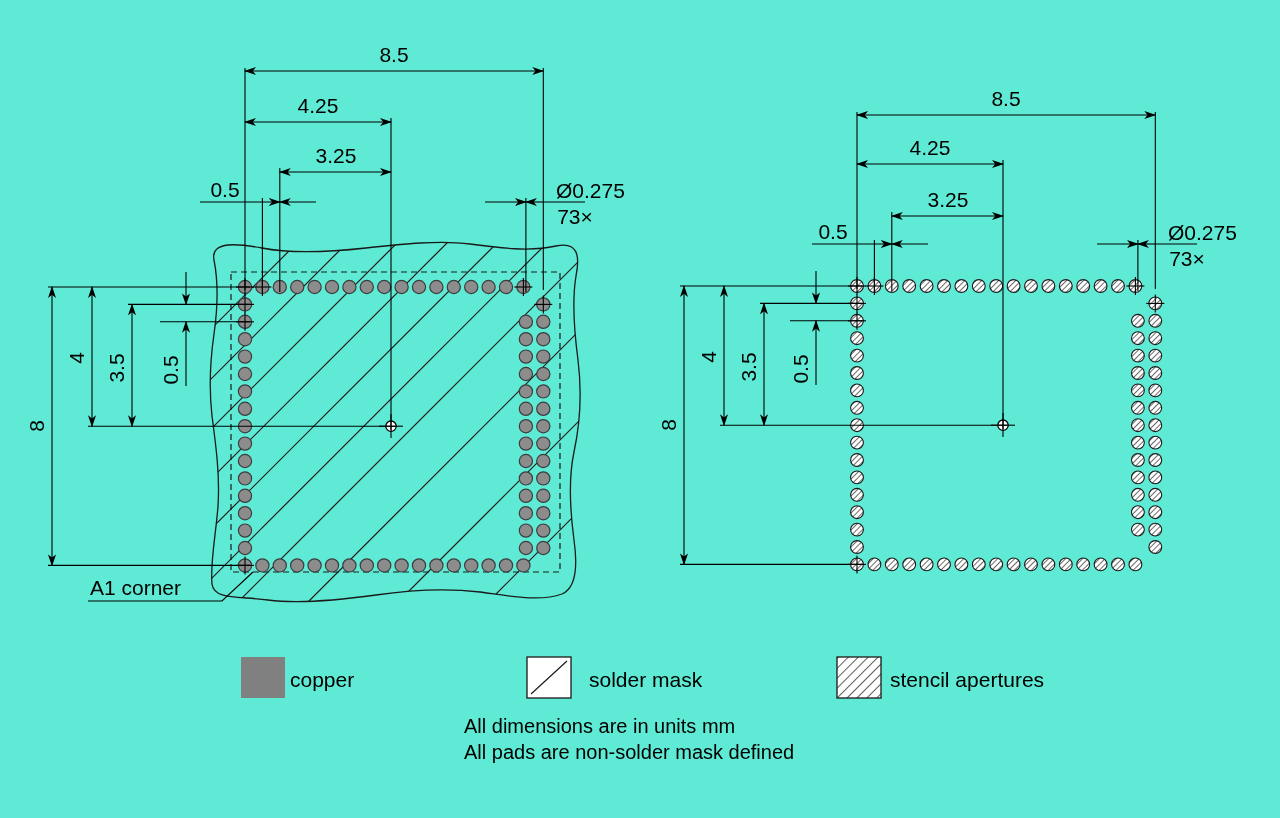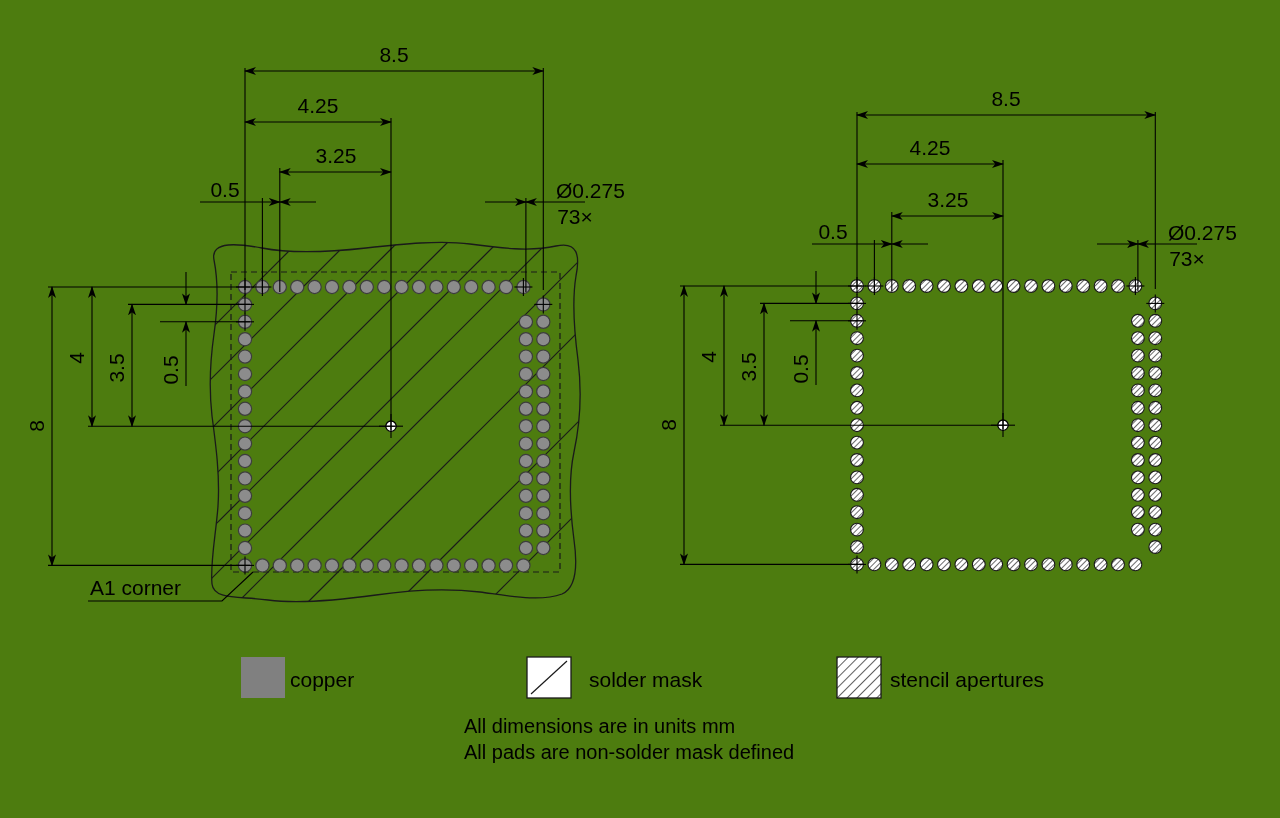--- a/index.html
+++ b/index.html
@@ -7,21 +7,21 @@
     margin: 0; padding: 0;
     width: 1280px; height: 818px;
     background: #ffffff;
     font-family: "Liberation Sans", sans-serif;
     overflow: hidden;
   }
   #root {
     position: relative;
     width: 1280px;
     height: 818px;
-    background: #4d7c0f;
+    background: #5eead4;
   }
   svg.sheet { position: absolute; left: 0; top: 0; width: 1280px; height: 818px; }
   .dimtext {
     font-family: "Liberation Sans", sans-serif;
     font-size: 21px;
     fill: #000000;
   }
   .notetext {
     font-family: "Liberation Sans", sans-serif;
     font-size: 20px;

